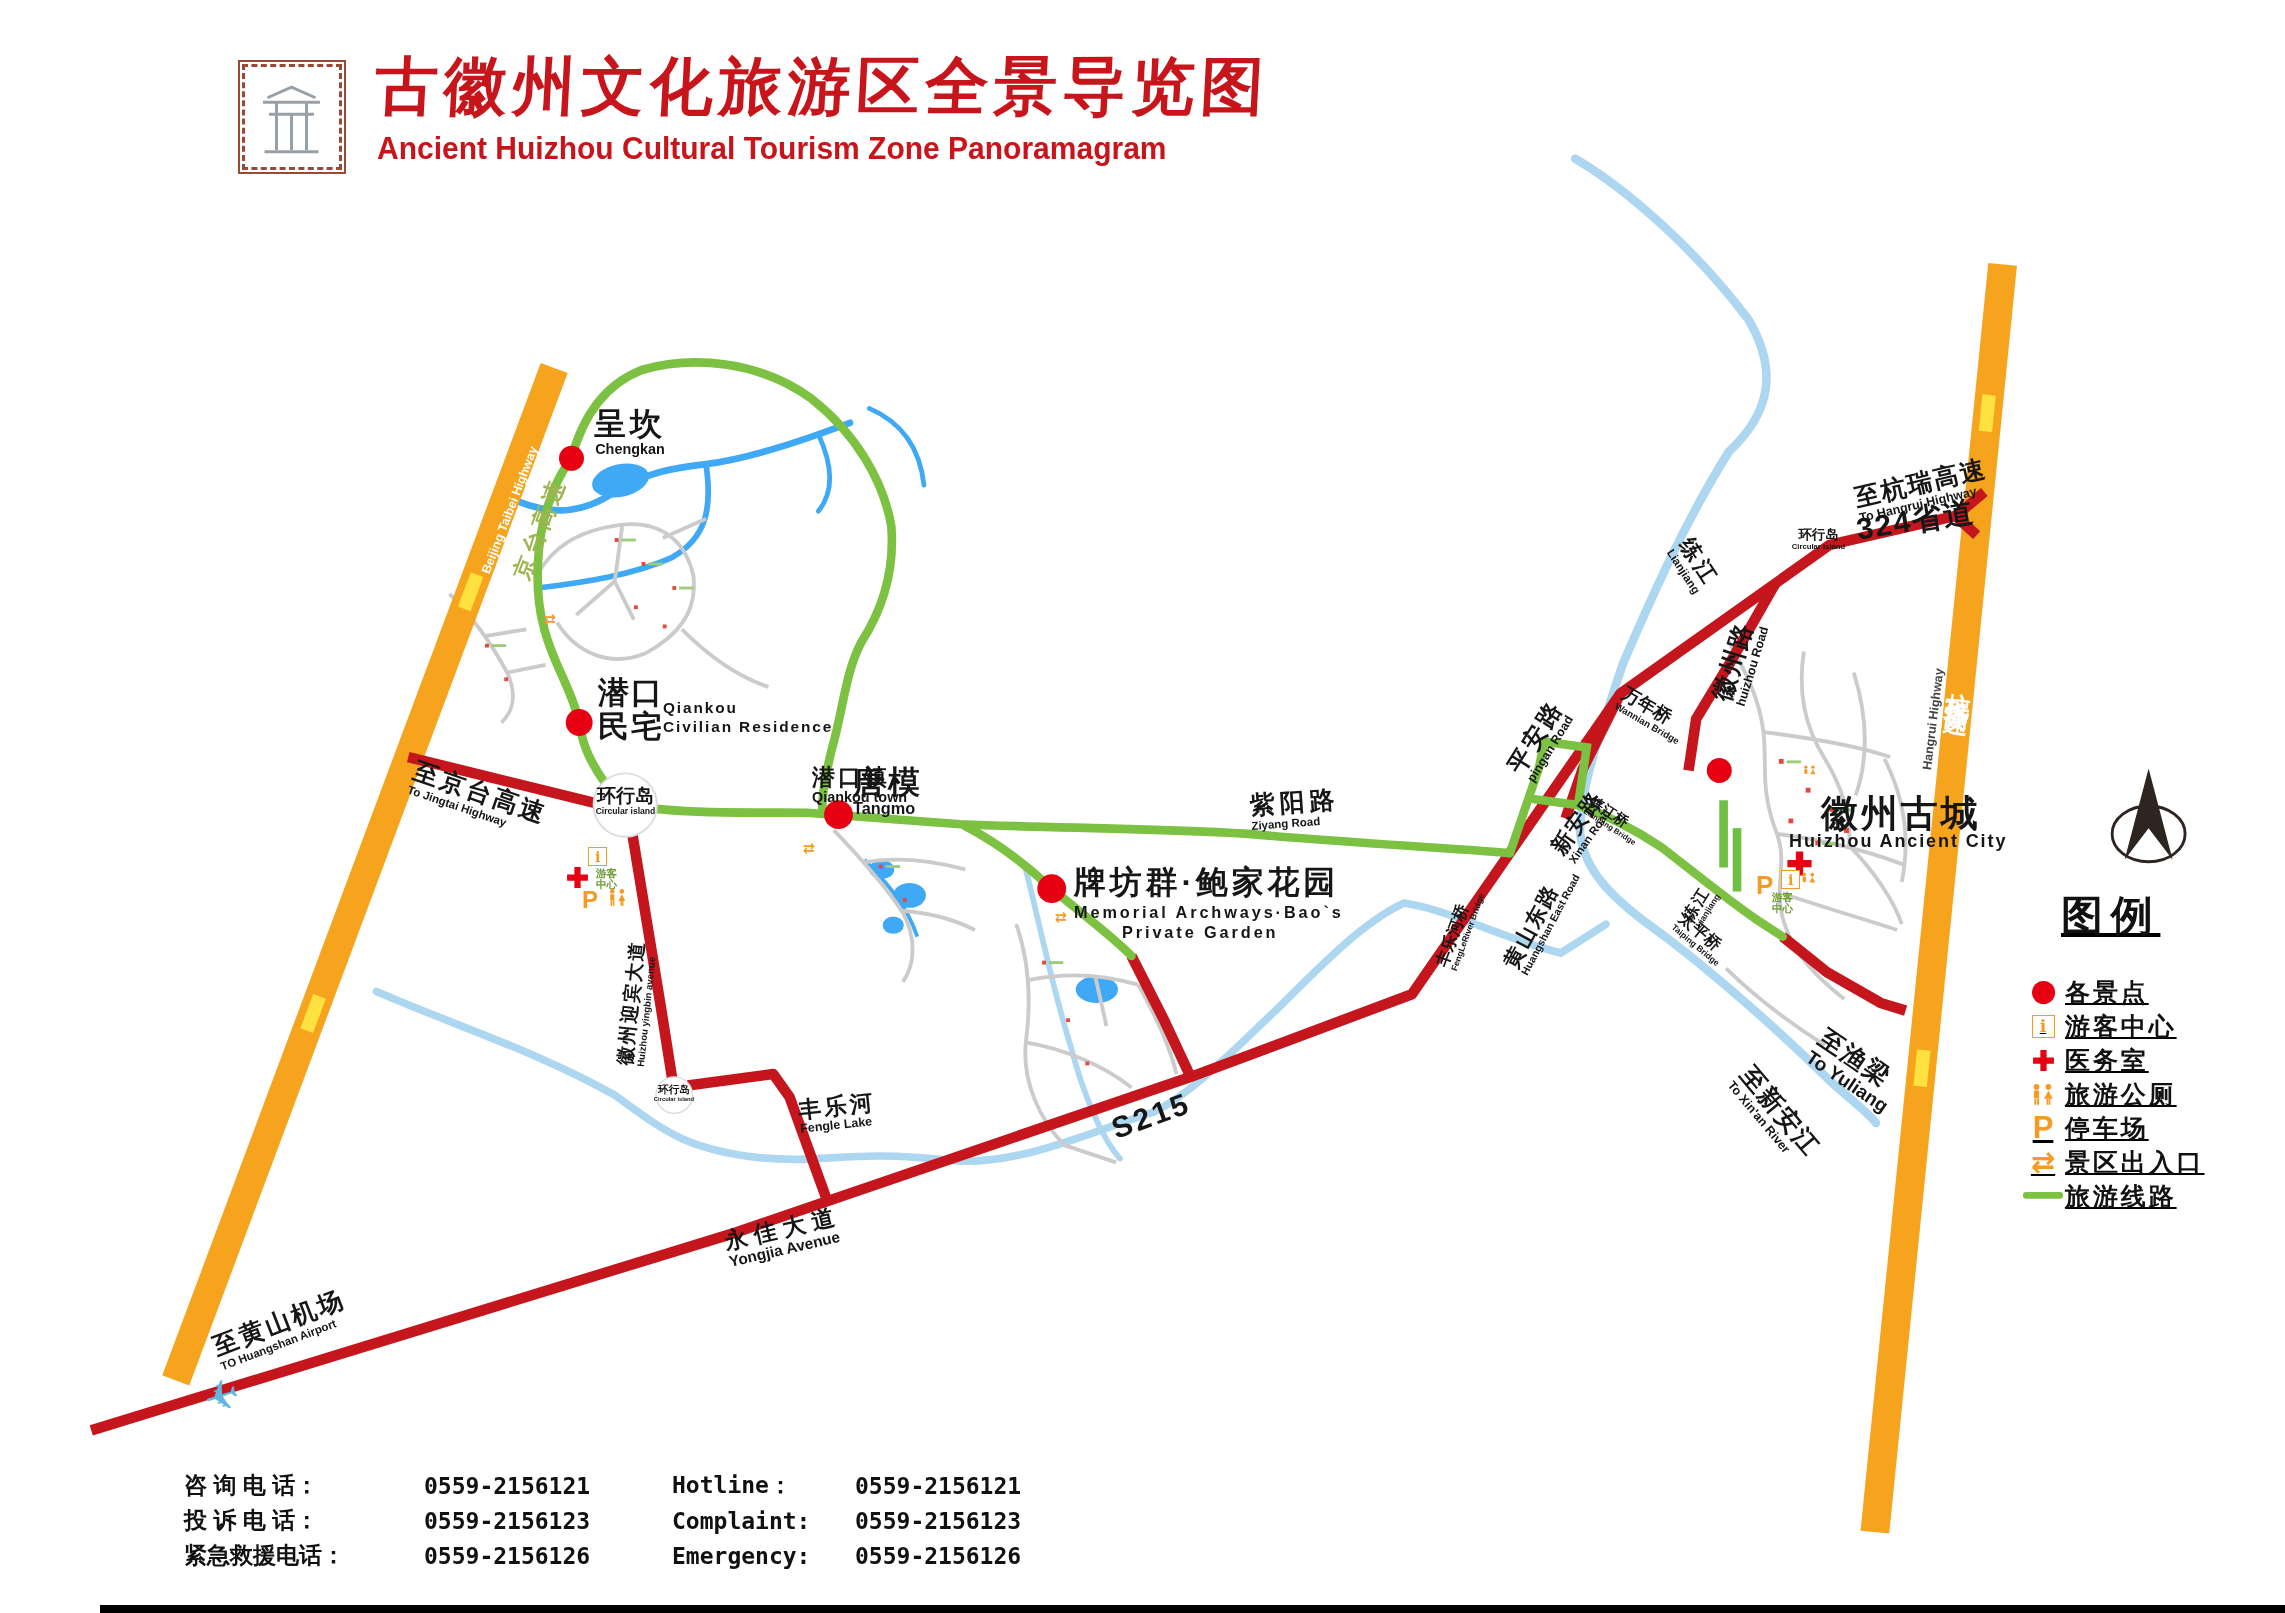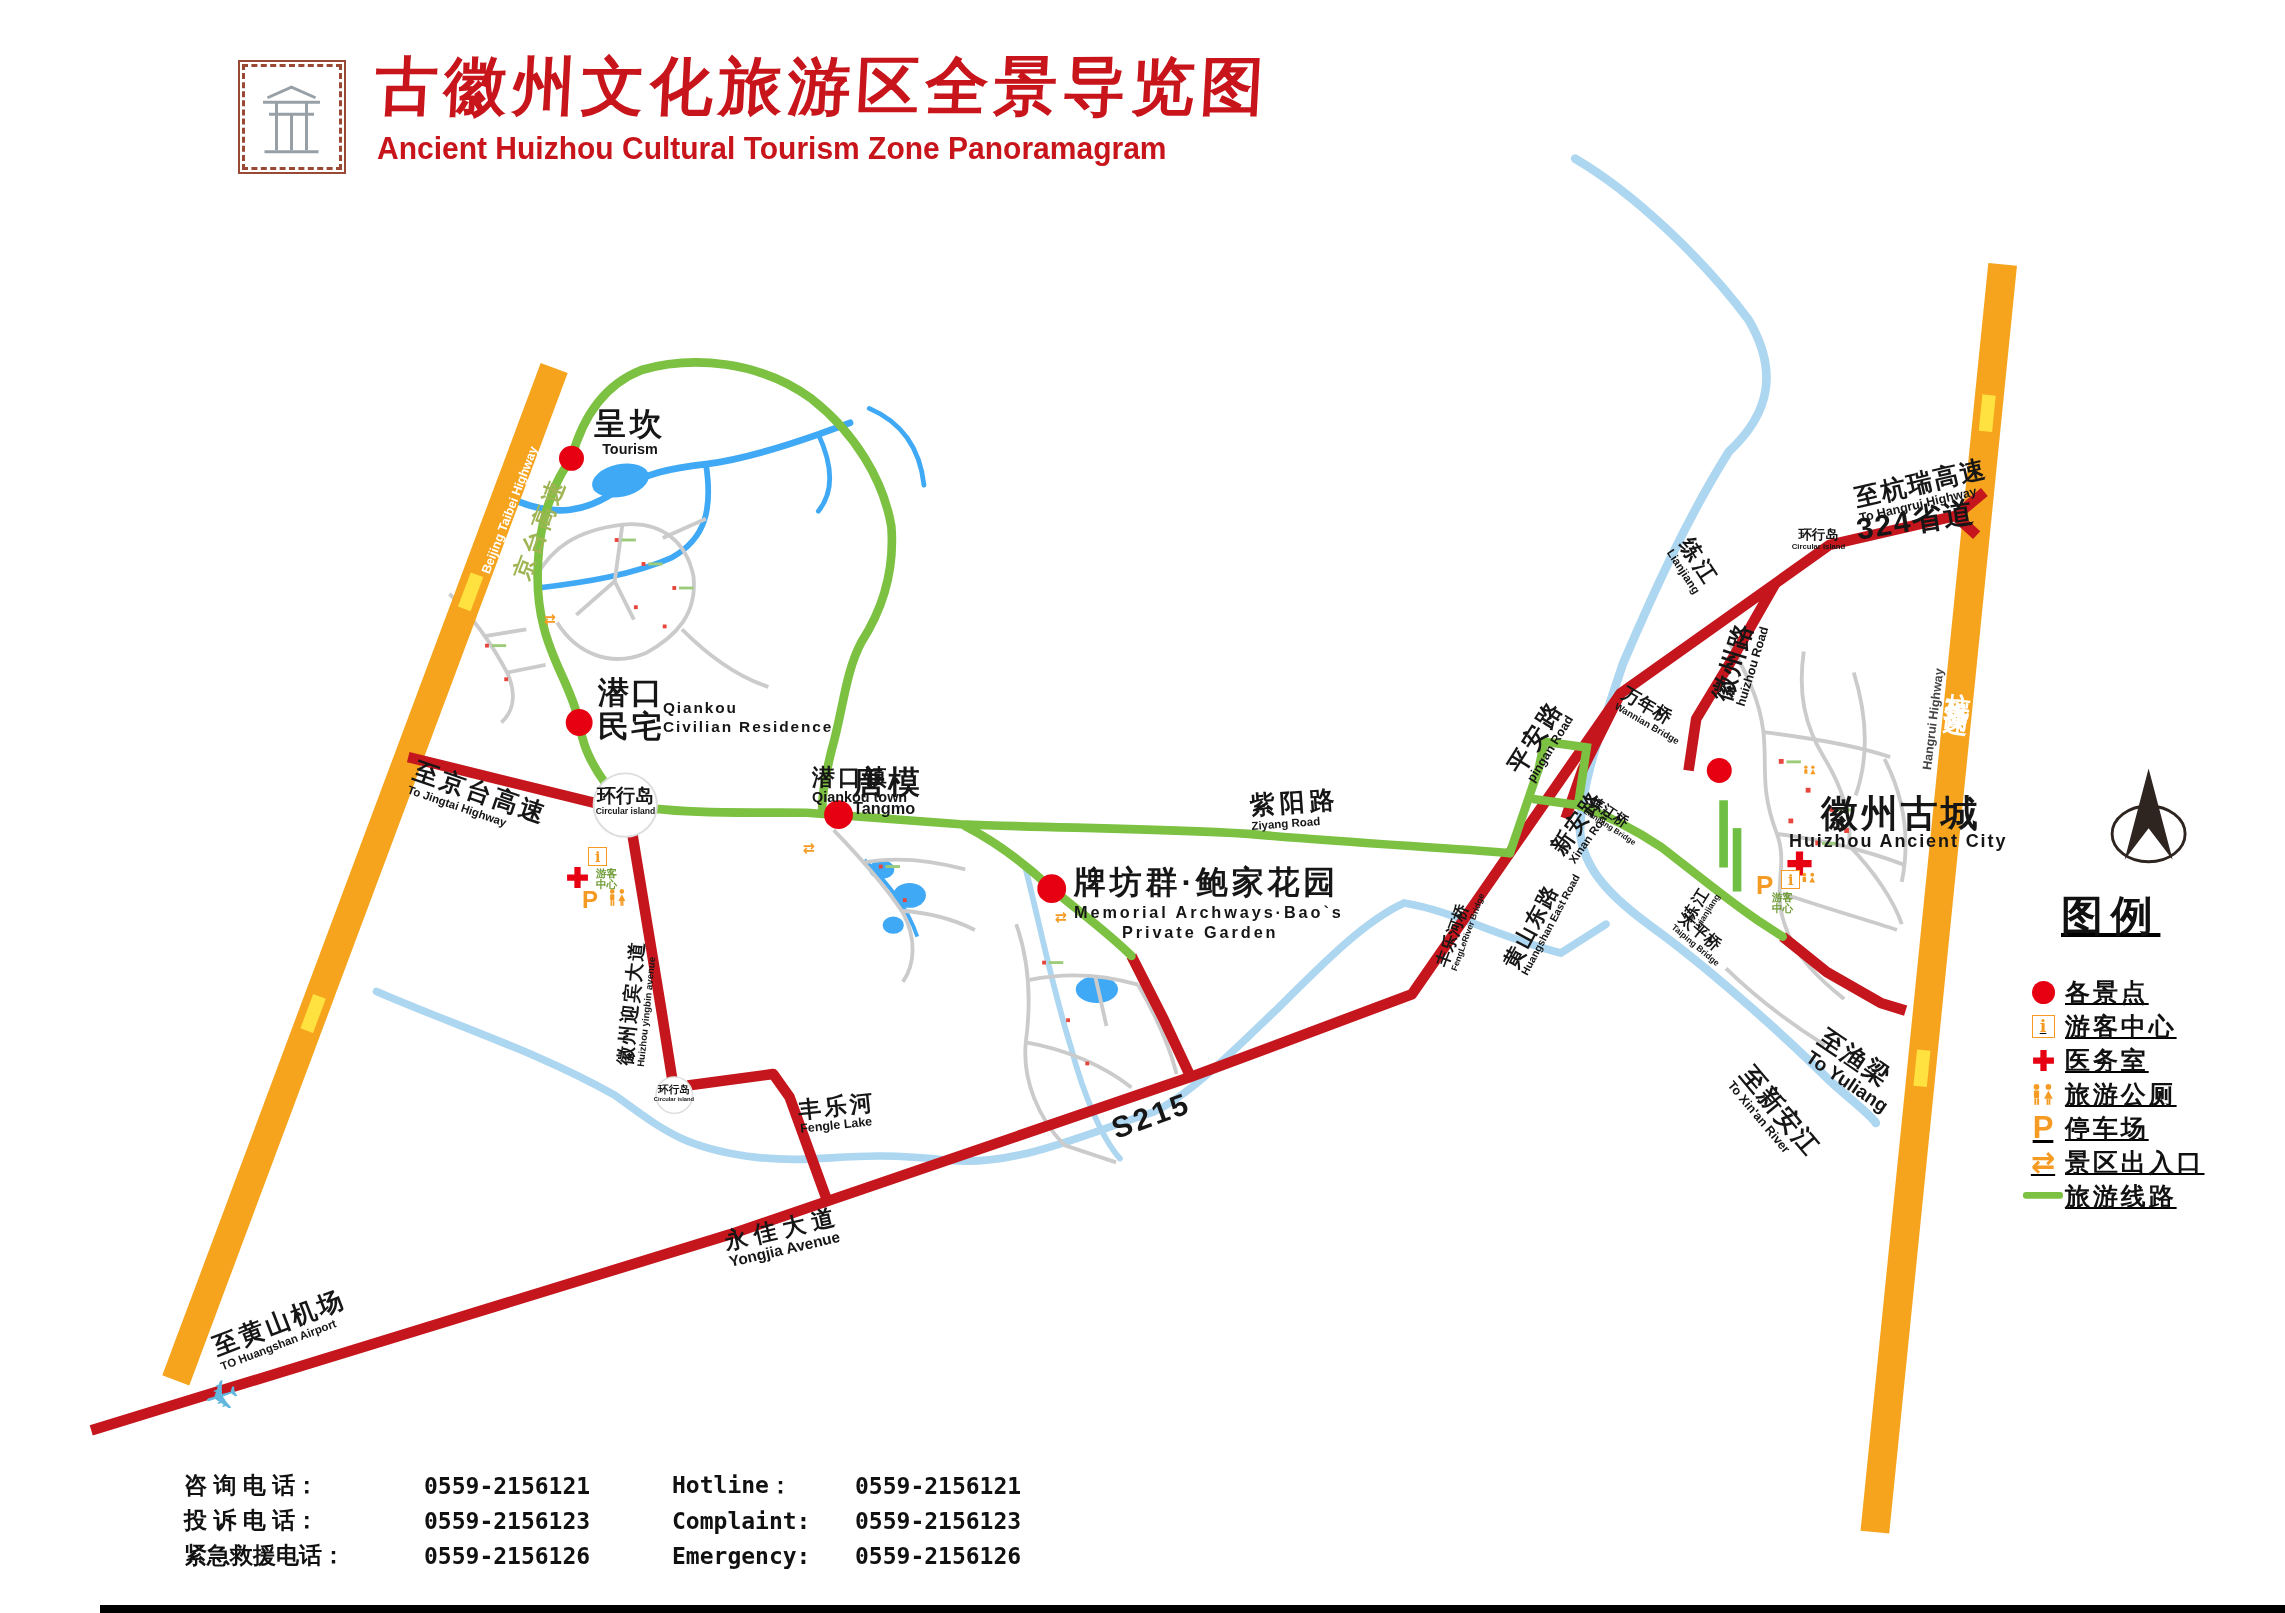--- a/index.html
+++ b/index.html
@@ -204,21 +204,21 @@
           <line x1="14" y1="102" x2="86" y2="102"></line>
         </g>
       </svg>
     </div>
   </div>
   <div class="hdr-title">古徽州文化旅游区全景导览图</div>
   <div class="hdr-sub">Ancient Huizhou Cultural Tourism Zone Panoramagram</div>
 
   <div class="lbl" style="left:584px;top:407px;text-align:center;width:92px;">
     <span class="cn" style="font-size:32px;letter-spacing:3.8px;">呈坎</span>
-    <span class="en" style="font-size:14.4px;">Tourism</span>
+    <span class="en" style="font-size:14.4px;">Chengkan</span>
   </div>
   <div class="lbl" style="left:598px;top:676px;">
     <span class="cn" style="font-size:31px;letter-spacing:1.9px;">潜口</span>
     <span class="cn" style="font-size:31px;letter-spacing:1.9px;">民宅</span>
   </div>
   <div class="lbl" style="left:663px;top:697px;">
     <span class="en" style="font-size:15.4px;letter-spacing:1.9px;line-height:1.45;">Qiankou</span>
     <span class="en" style="font-size:15.4px;letter-spacing:1.9px;">Civilian Residence</span>
   </div>
   <div class="lbl" style="left:812px;top:765px;">

